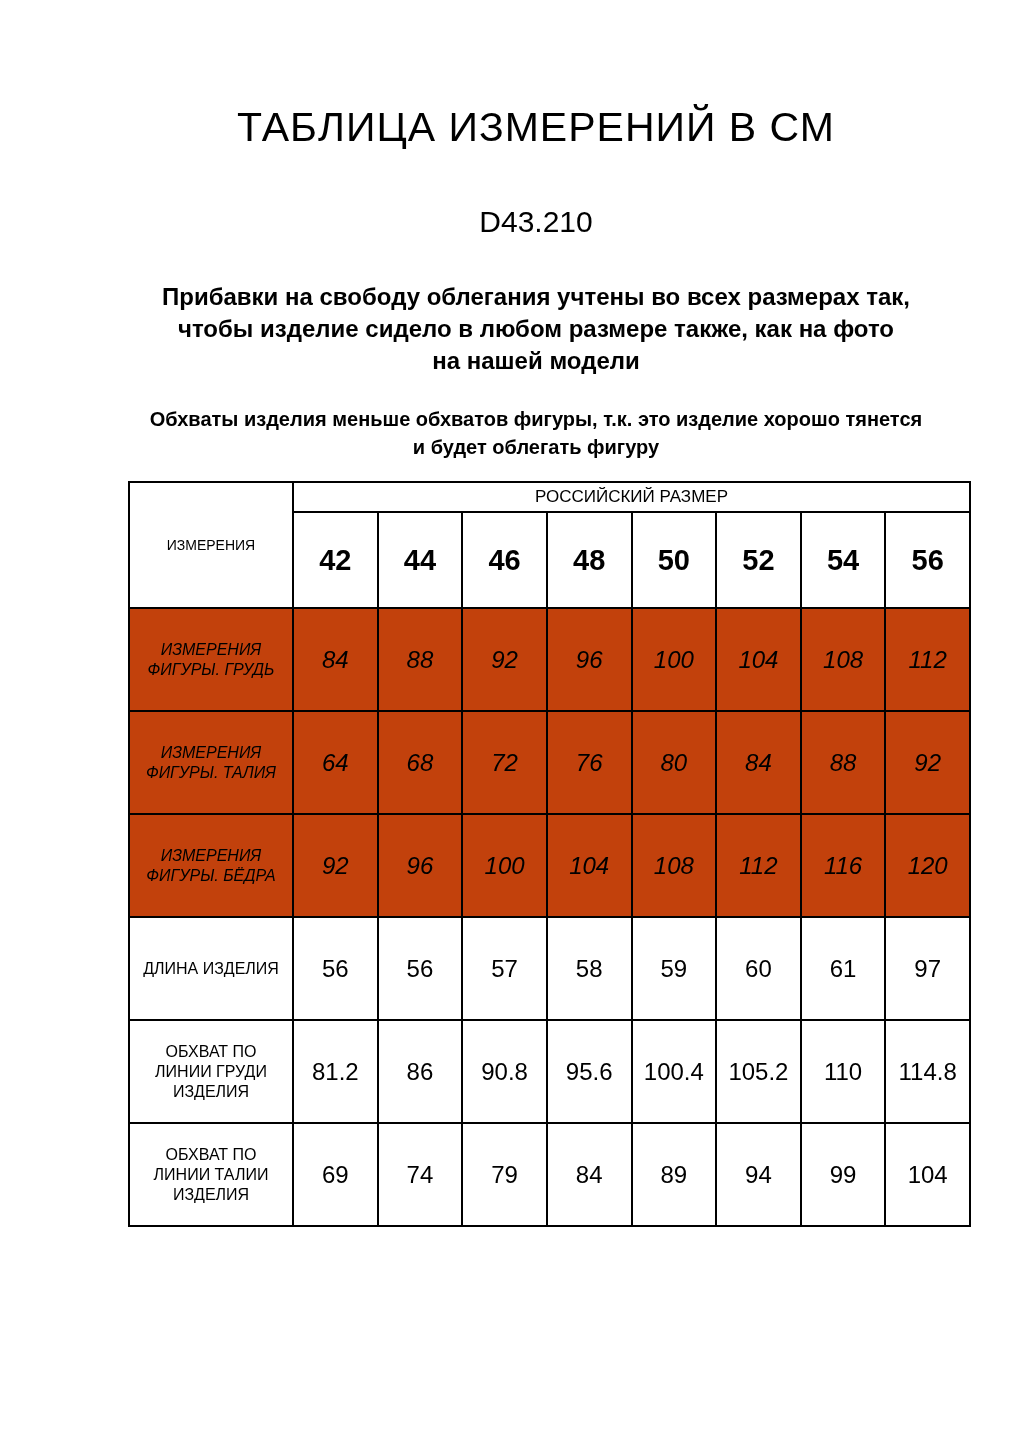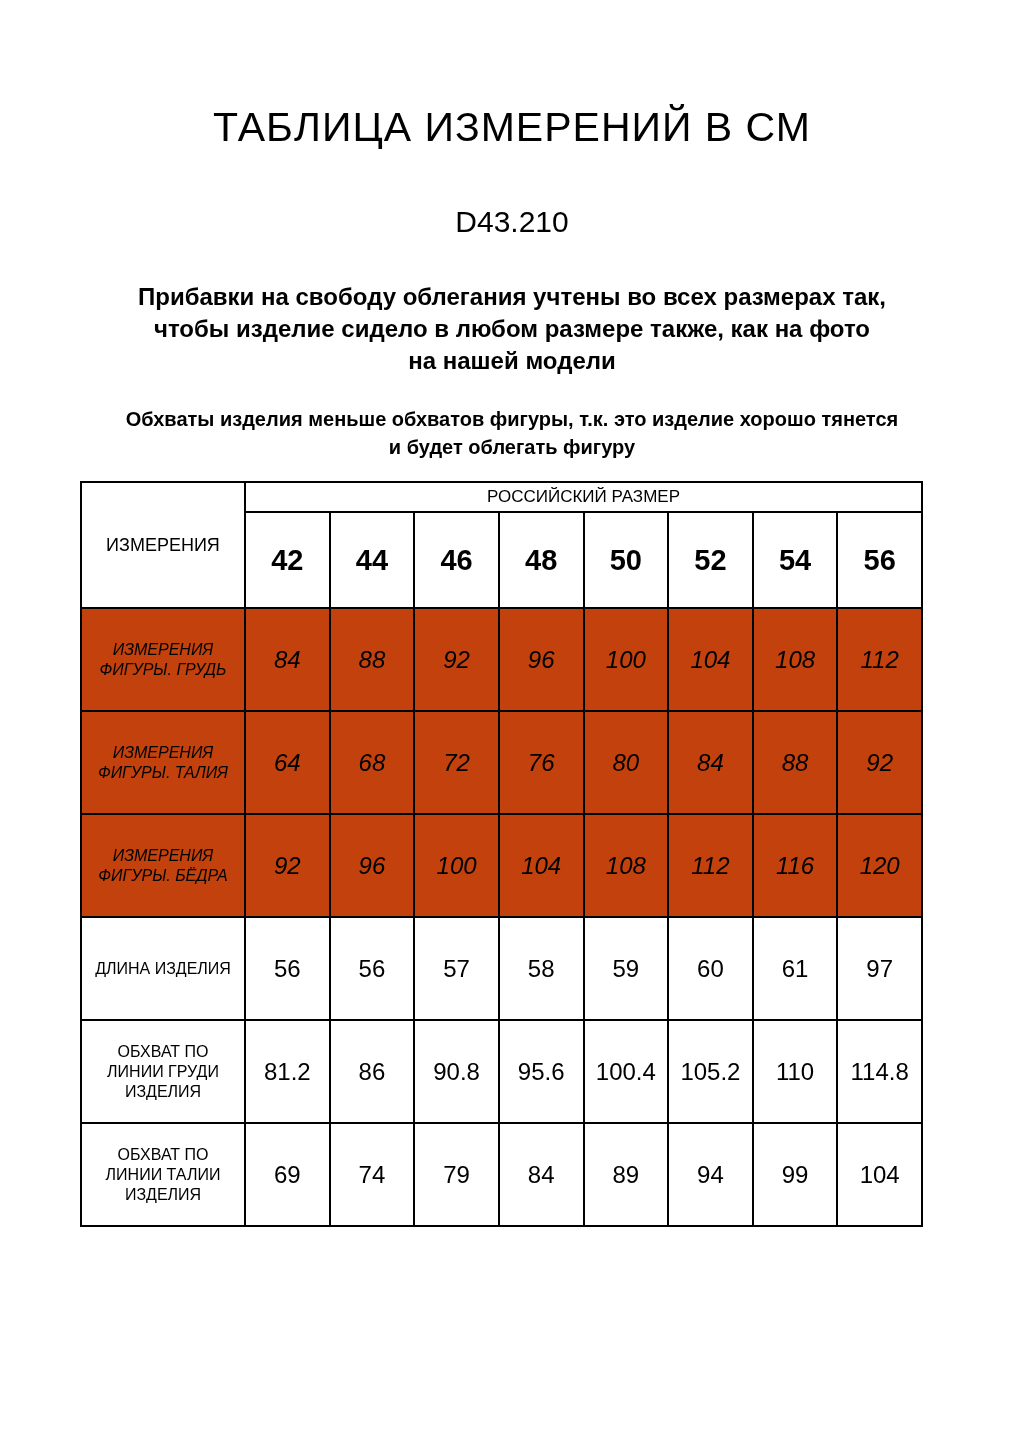--- a/index.html
+++ b/index.html
@@ -10,20 +10,21 @@
     height: 1448px;
     background: #ffffff;
     color: #000000;
     font-family: "Liberation Sans", sans-serif;
     overflow: hidden;
   }
   .page {
     width: 1024px;
     height: 1448px;
     padding-top: 104px;
+    padding-left: 48px;
   }
   .title {
     font-size: 41px;
     font-weight: 400;
     text-align: center;
     margin: 0;
     letter-spacing: 1px;
   }
   .model-code {
     font-size: 30px;
@@ -64,21 +65,21 @@
     overflow: hidden;
   }
   col.label-col { width: 164px; }
   th.group {
     height: 30px;
     font-size: 17px;
     font-weight: 400;
     padding: 0;
   }
   th.corner {
-    font-size: 18px;
+    font-size: 14px;
     font-weight: 400;
   }
   th.size {
     height: 96px;
     font-size: 29px;
     font-weight: 700;
   }
   tbody tr { height: 103px; }
   tbody th.rowlabel {
     font-size: 16px;

